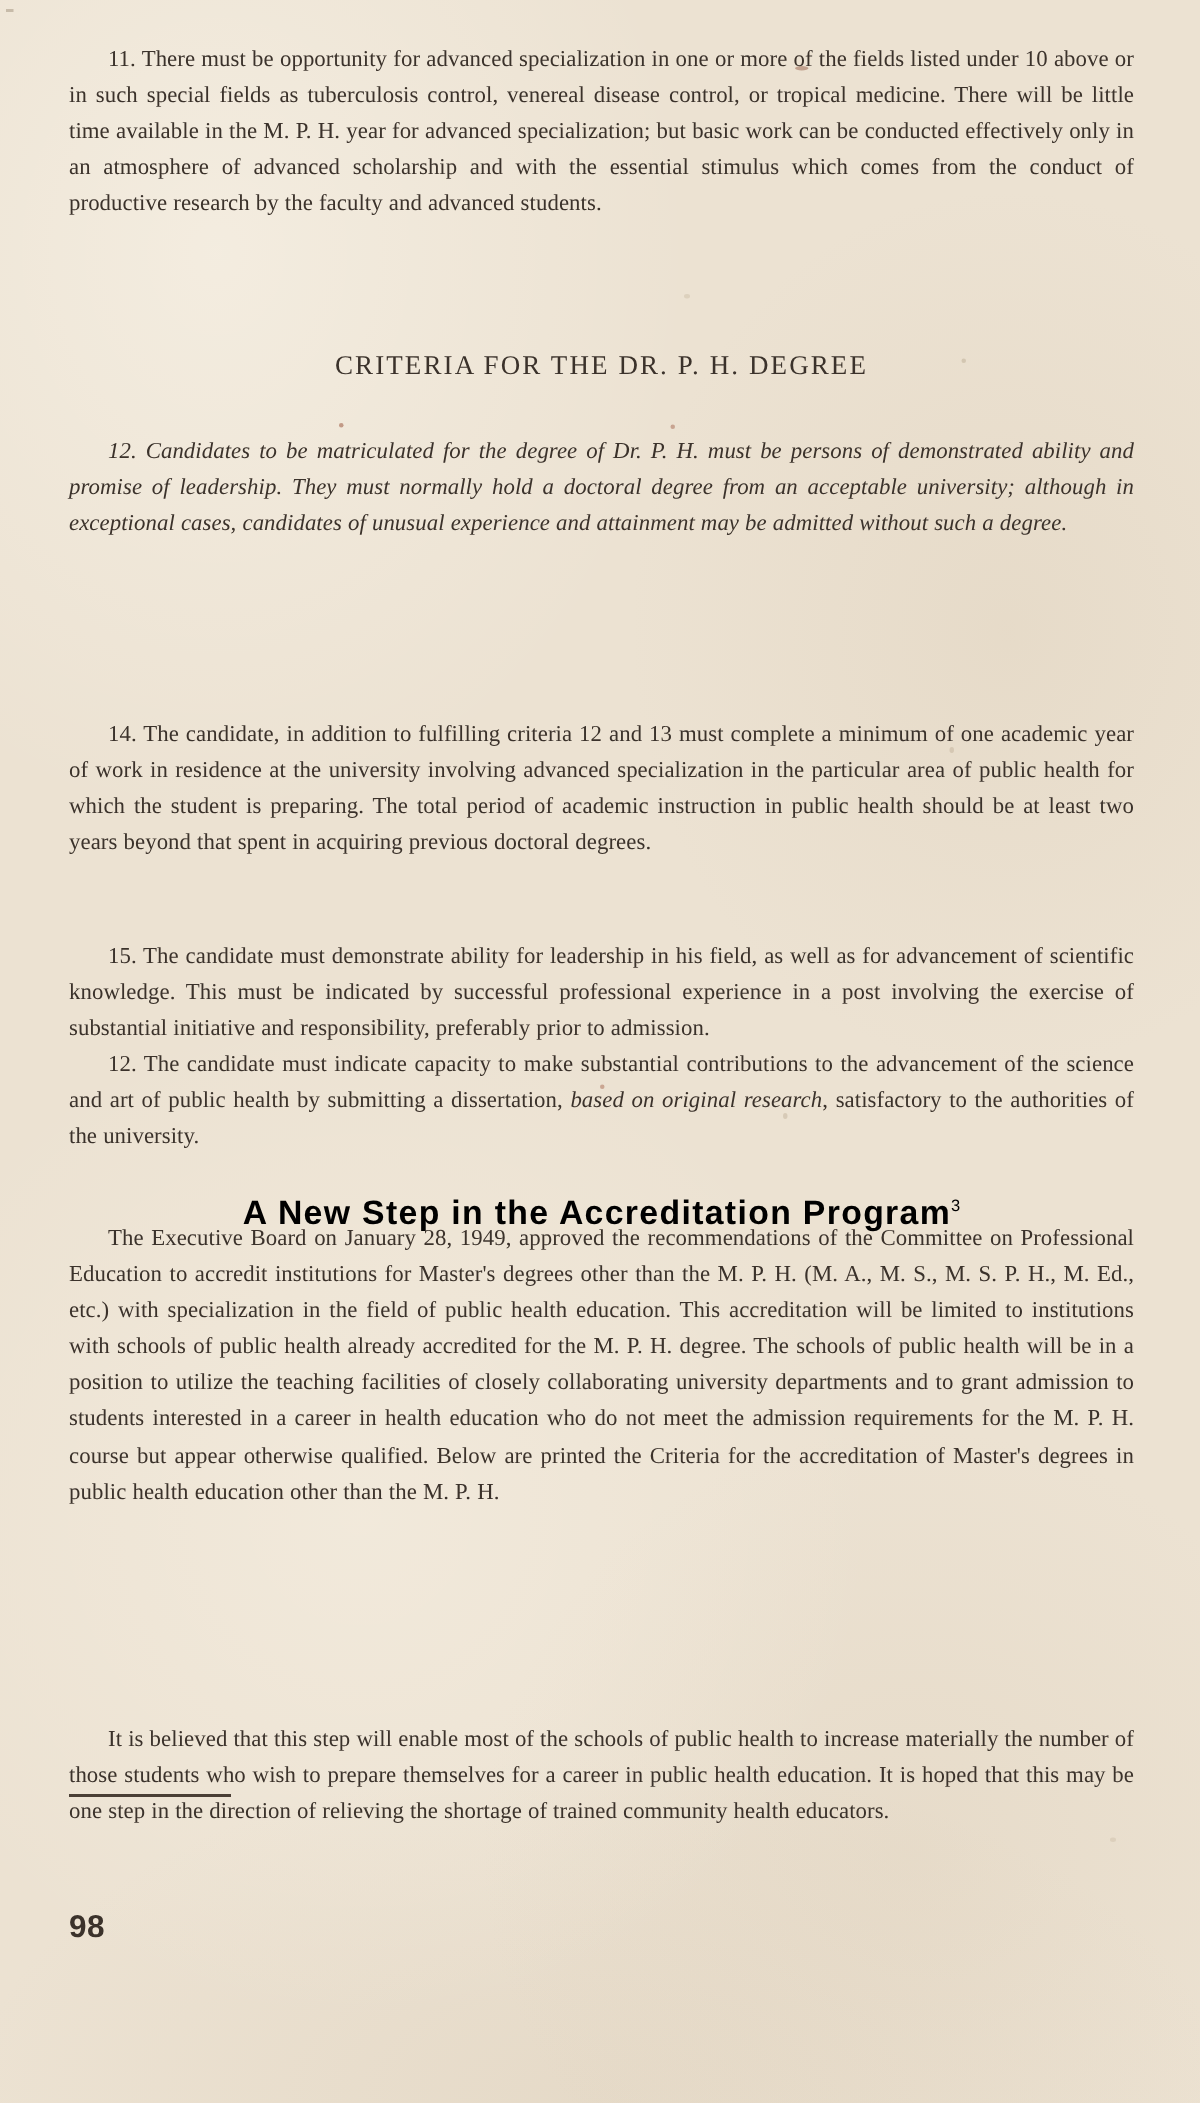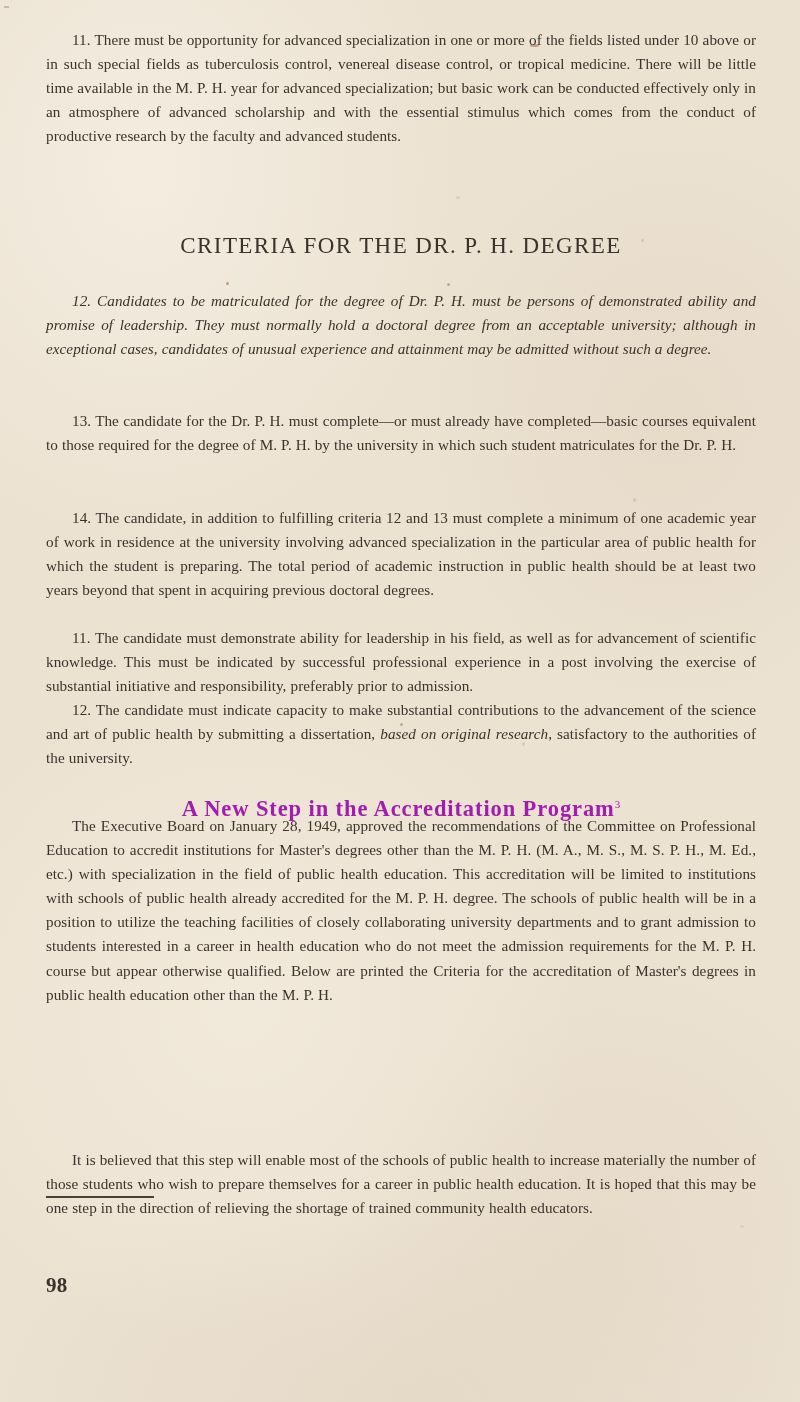--- a/index.html
+++ b/index.html
@@ -59,35 +59,35 @@
     font-size: 15.2px;
     line-height: 24.1px;
     text-align: justify;
     text-indent: 26px;
     letter-spacing: 0.05px;
     word-spacing: 0.2px;
   }
 
   h1.criteria-head {
     margin: 0;
-    font-size: 23px;
+    font-size: 18px;
     font-weight: normal;
     text-align: center;
     letter-spacing: 1.4px;
     font-family: "Liberation Serif", "DejaVu Serif", serif;
   }
 
   h2.section-head {
     margin: 0;
-    font-family: Liberation Serif, serif;
+    font-family: Liberation Sans, sans-serif;
     font-size: 22.5px;
     font-weight: bold;
     text-align: center;
     letter-spacing: 0.9px;
-    color: #a21caf;
+    color: #000000;
   }
   h2.section-head .fn-ref {
     font-size: 11px;
     vertical-align: super;
     font-weight: normal;
     letter-spacing: 0;
   }
 
   .em-italic { font-style: italic; }
 
@@ -104,21 +104,21 @@
     line-height: 16px;
     text-indent: 14px;
     letter-spacing: 0.05px;
   }
   p.footnote .fn-ref {
     font-size: 9px;
     vertical-align: super;
   }
 
   .page-number {
-    font-family: Liberation Serif, serif;
+    font-family: Liberation Sans, sans-serif;
     font-size: 21px;
     font-weight: bold;
     color: #3b322b;
     letter-spacing: 0.3px;
     text-align: right;
   }
 
   
   .blk { position: absolute; left: 0; width: 710px; }
 </style>
@@ -145,30 +145,27 @@
   </div>
 
   <div class="blk" style="top:233px;">
     <h1 class="criteria-head">CRITERIA FOR THE DR. P. H. DEGREE</h1>
   </div>
 
   <div class="blk" style="top:289px;font-style:italic;">
     <p class="body-par">12. Candidates to be matriculated for the degree of Dr. P. H. must be persons of demonstrated ability and promise of leadership.  They must normally hold a doctoral degree from an acceptable university; although in exceptional cases, candidates of unusual experience and attainment may be admitted without such a degree.</p>
   </div>
 
-  <div class="blk" style="top:409px;">
-    <p class="body-par">13. The candidate for the Dr. P. H. must complete—or must already have completed—basic courses equivalent to those required for the degree of M. P. H. by the university in which such student matriculates for the Dr. P. H.</p>
-  </div>
 
-  <div class="blk" style="top:506px;">
+  <div class="blk" style="top:478px;">
     <p class="body-par">14. The candidate, in addition to fulfilling criteria 12 and 13 must complete a minimum of one academic year of work in residence at the university involving advanced specialization in the particular area of public health for which the student is preparing.  The total period of academic instruction in public health should be at least two years beyond that spent in acquiring previous doctoral degrees.</p>
   </div>
 
   <div class="blk" style="top:626px;">
-    <p class="body-par">11. The candidate must demonstrate ability for leadership in his field, as well as for advancement of scientific knowledge.  This must be indicated by successful professional experience in a post involving the exercise of substantial initiative and responsibility, preferably prior to admission.</p>
+    <p class="body-par">15. The candidate must demonstrate ability for leadership in his field, as well as for advancement of scientific knowledge.  This must be indicated by successful professional experience in a post involving the exercise of substantial initiative and responsibility, preferably prior to admission.</p>
   </div>
 
   <div class="blk" style="top:698px;">
     <p class="body-par"><span>12. The candidate must indicate capacity to make substantial contributions to the advancement of the science and art of public health by submitting a dissertation, </span><span class="em-italic">based on original research</span><span>, satisfactory to the authorities of the university.</span></p>
   </div>
 
   <div class="blk" style="top:796px;">
     <h2 class="section-head"><span>A New Step in the Accreditation Program</span><span class="fn-ref">3</span></h2>
   </div>
 

